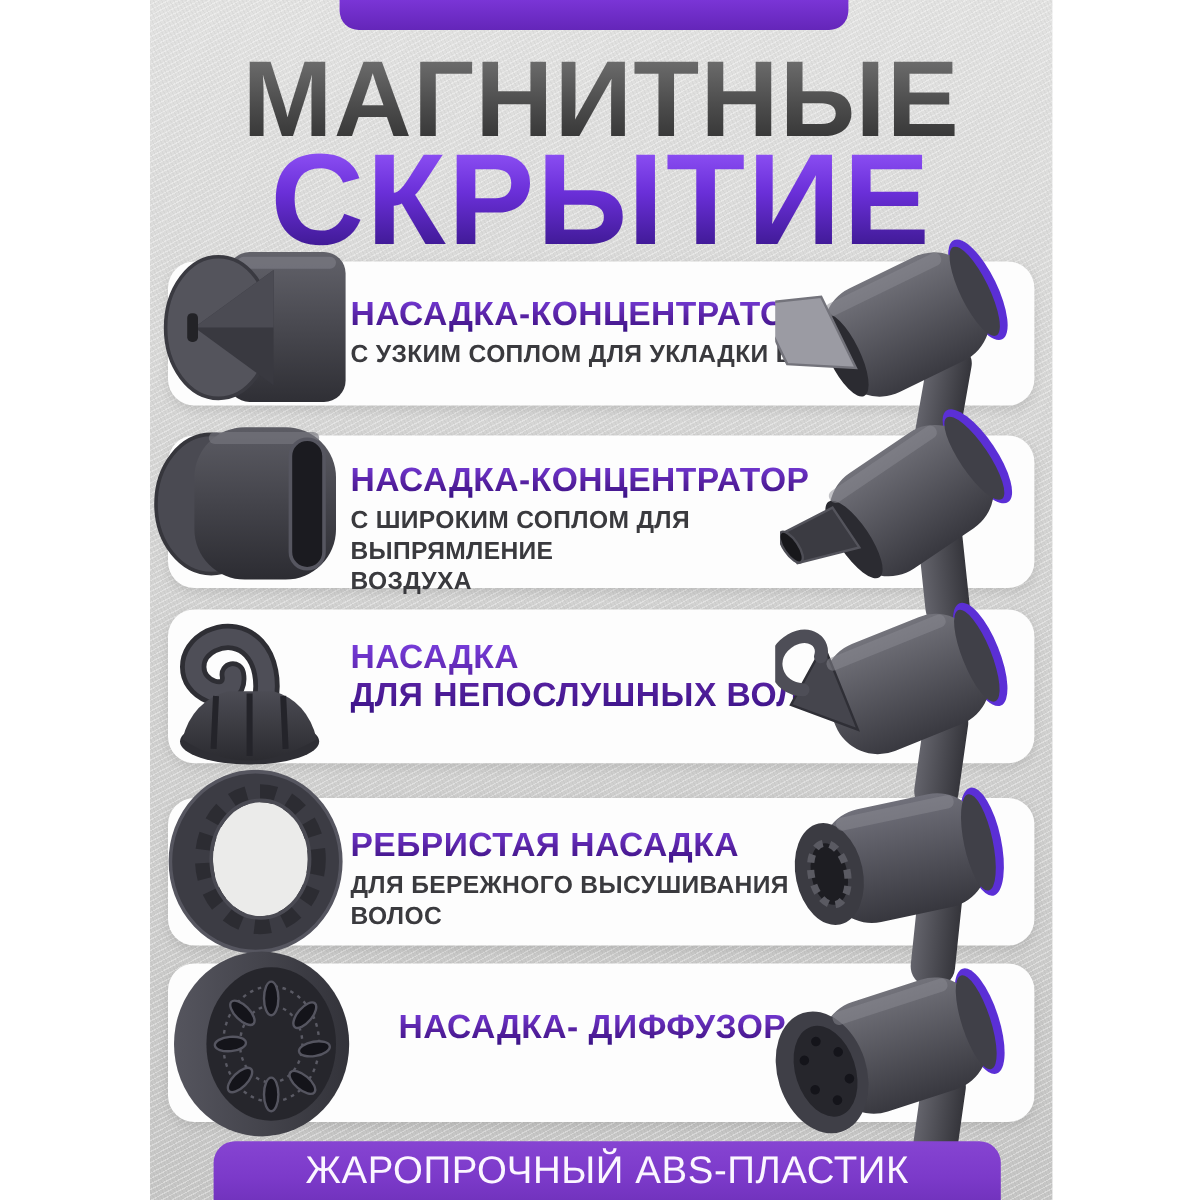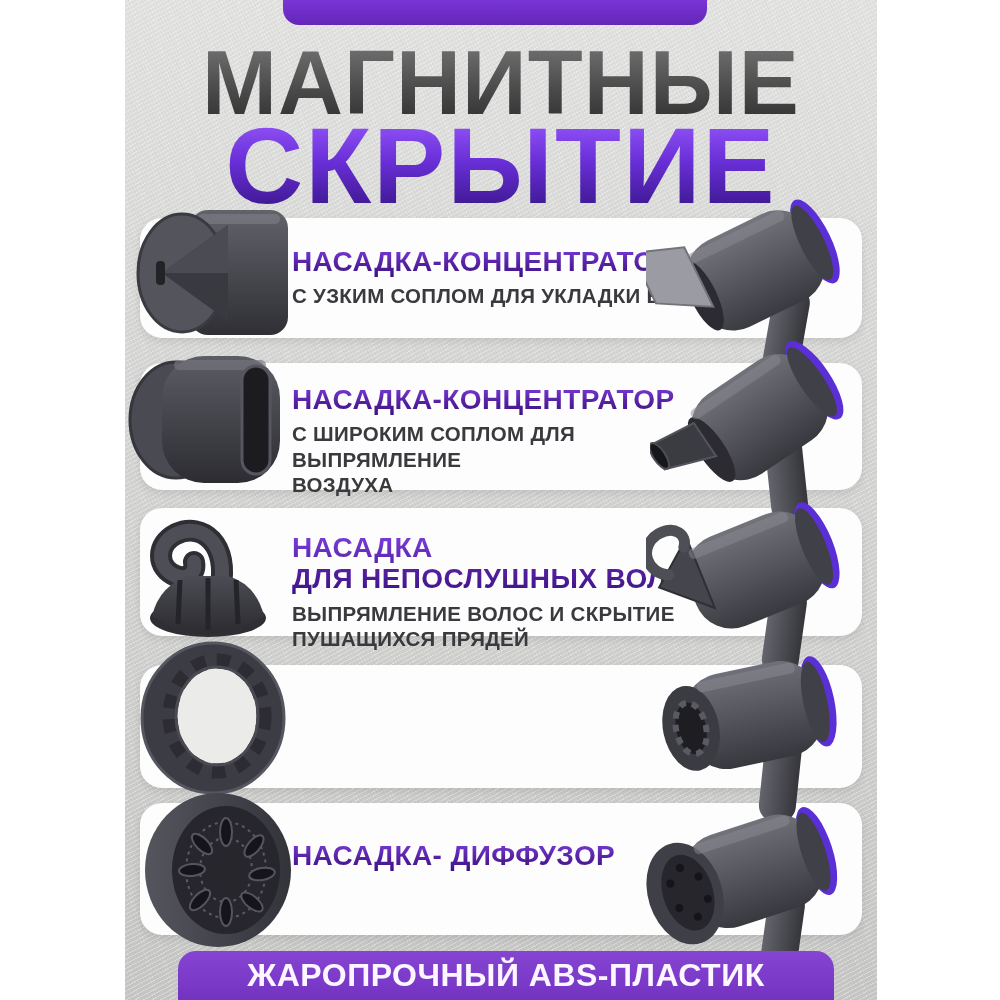--- a/index.html
+++ b/index.html
@@ -45,42 +45,42 @@
   .card.r1{top:218px;height:120px;}
   .card.r2{top:363px;height:127px;}
   .card.r3{top:508px;height:128px;}
   .card.r4{top:665px;height:123px;}
   .card.r5{top:803px;height:132px;}
   .row-text{position:absolute;left:292px;width:440px;z-index:4;}
   .row-text.t1{top:246px;}
   .row-text.t2{top:384px;}
   .row-text.t3{top:532px;}
   .row-text.t4{top:688px;}
-  .row-text.t5{top:840px;}
+  .row-text.t5{top:840px;margin-left:40px;}
   .row-heading{
     font-size:28px;font-weight:700;letter-spacing:.4px;line-height:1.12;
     white-space:pre-line;
     background:linear-gradient(180deg,#7c40e2 0%,#55209f 60%,#3a1386 100%);
     -webkit-background-clip:text;background-clip:text;color:transparent;
     margin:0 0 6px 0;
   }
   .row-desc{
     font-size:20.5px;font-weight:700;letter-spacing:.3px;line-height:1.24;
     color:#3a3a3e;white-space:pre-line;margin:0;
   }
   .att-svg{position:absolute;z-index:5;}
   .dryer-svg{position:absolute;z-index:6;}
   .footer-bar{
     position:absolute;left:178px;top:951px;width:656px;height:49px;
     background:linear-gradient(180deg,#8644d2,#7c3aca 60%,#7233be);
     border-radius:18px 18px 0 0;z-index:9;
     display:flex;align-items:center;justify-content:center;
   }
   .footer-label{
-    color:#fbf6ff;font-size:32px;font-weight:700;letter-spacing:.5px;
+    color:#fbf6ff;font-size:32px;font-weight:400;letter-spacing:.5px;
   }
 </style>
 </head>
 <body>
 
 <div class="canvas">
   <div class="poster"></div>
   <div class="top-notch"></div>
 
   <div class="title1">МАГНИТНЫЕ</div>
@@ -97,22 +97,24 @@
     <p class="row-desc">С УЗКИМ СОПЛОМ ДЛЯ УКЛАДКИ ВОЛОС</p>
   </div>
   <div class="row-text t2">
     <p class="row-heading">НАСАДКА-КОНЦЕНТРАТОР</p>
     <p class="row-desc">С ШИРОКИМ СОПЛОМ ДЛЯ ВЫПРЯМЛЕНИЕ
 ВОЗДУХА</p>
   </div>
   <div class="row-text t3">
     <p class="row-heading">НАСАДКА
 ДЛЯ НЕПОСЛУШНЫХ ВОЛОС</p>
-    <p class="row-desc">ВЫПРЯМЛЕНИЕ ВОЛОС И СКРЫТИЕ
-ПУШАЩИХСЯ ПРЯДЕЙ</p>
+  </div>
+  <div class="row-text t4">
+    <p class="row-heading">РЕБРИСТАЯ НАСАДКА</p>
+    <p class="row-desc">ДЛЯ БЕРЕЖНОГО ВЫСУШИВАНИЯ ВОЛОС</p>
   </div>
   <div class="row-text t5">
     <p class="row-heading">НАСАДКА- ДИФФУЗОР</p>
   </div>
 
   <svg class="att-svg" style="left:128px;top:205px" width="170" height="135" viewBox="0 0 170 135">
     <defs>
         <linearGradient id="a1" x1="0" y1="0" x2="0" y2="1">
       <stop offset="0" stop-color="#62626a"></stop>
           <stop offset="1" stop-color="#2f2f35"></stop>

